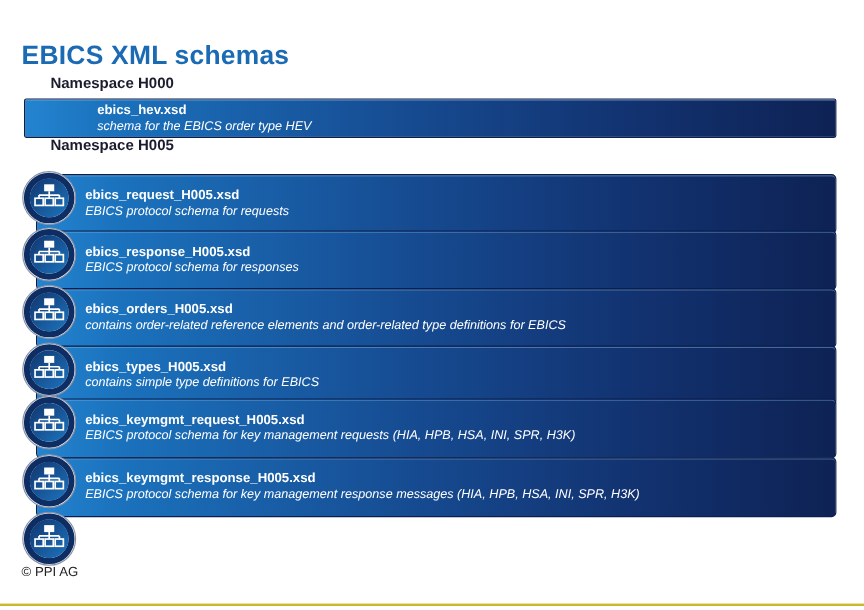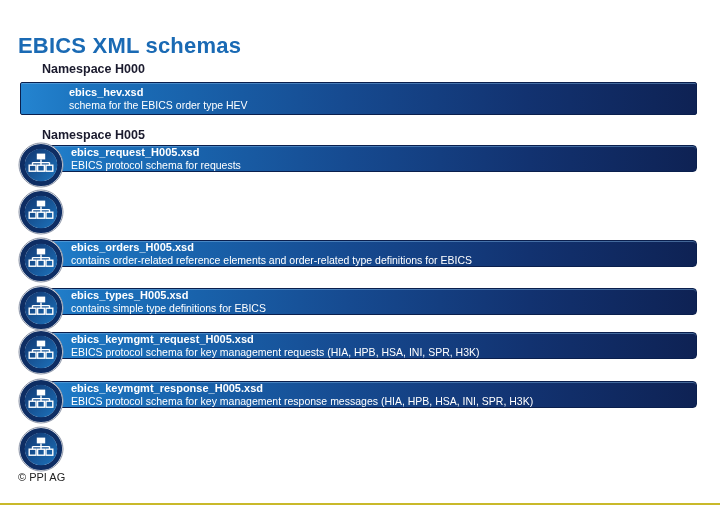--- a/index.html
+++ b/index.html
@@ -13,41 +13,41 @@
 
   .title{
     position:absolute;left:18px;top:33px;margin:0;
     font-size:22px;font-weight:bold;color:#1a6ab4;letter-spacing:0.2px;
   }
   .ns-label{
     position:absolute;left:18px;
     font-size:12.5px;font-weight:bold;color:#1b1b2e;padding-left:24px;
   }
   .ns-h000{top:62px;}
-  .ns-h005{top:128px;}
+  .ns-h005{top:114px;}
 
   .bar{
     position:absolute;box-sizing:border-box;
     background:linear-gradient(90deg,#2484d0 0%,#1b72bd 10%,#164a90 48%,#123270 75%,#0e2254 100%);
     border:1px solid #0a1f4d;
     box-shadow:inset 0 1px 0 rgba(130,185,230,0.45);
     display:flex;flex-direction:column;justify-content:center;
     color:#ffffff;
   }
   .file{font-size:11px;font-weight:bold;line-height:13px;}
-  .desc{font-size:10.5px;font-weight:normal;line-height:13px;}
+  .desc{font-size:10.5px;font-weight:normal;line-height:13px;font-style:italic;}
 
   .h000-bar{
     left:20px;top:82px;width:677px;height:33px;border-radius:2px;
-    padding-left:48px;
+    padding-left:60px;
   }
 
   .row{position:absolute;left:0;width:720px;height:46px;}
   .h005-bar{
-    left:30px;top:3px;width:667px;height:27px;border-radius:4px;
+    left:30px;top:3px;width:667px;height:50px;border-radius:4px;
     padding-left:40px;
   }
   .icon-wrap{
     position:absolute;left:18px;top:0;width:46px;height:46px;z-index:2;
     display:block;
   }
 
   .footer{
     position:absolute;left:18px;top:471px;
     font-size:11px;color:#222222;
@@ -104,20 +104,24 @@
       <div class="desc">EBICS protocol schema for requests</div>
     </div>
   </div>
 
   <div class="row" style="top:189px">
     <span class="icon-wrap">
         <svg width="46" height="46">
           <use href="#orgchart"></use>
         </svg>
       </span>
+    <div class="bar h005-bar">
+      <div class="file">ebics_response_H005.xsd</div>
+      <div class="desc">EBICS protocol schema for responses</div>
+    </div>
   </div>
 
   <div class="row" style="top:237px">
     <span class="icon-wrap">
         <svg width="46" height="46">
           <use href="#orgchart"></use>
         </svg>
       </span>
     <div class="bar h005-bar">
       <div class="file">ebics_orders_H005.xsd</div>

